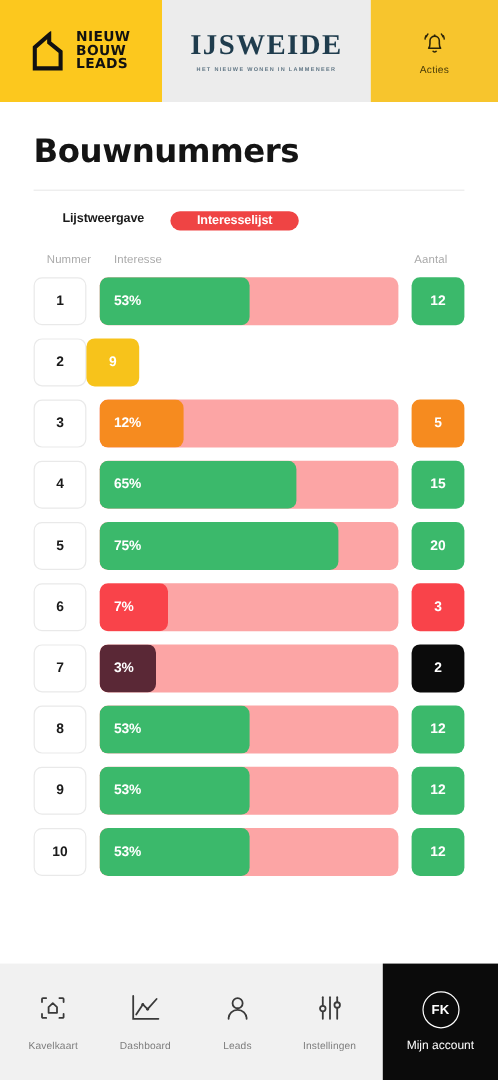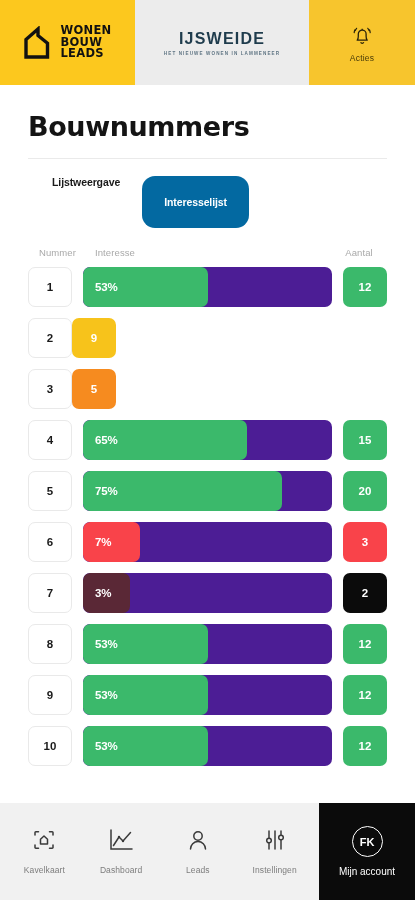--- a/index.html
+++ b/index.html
@@ -21,22 +21,22 @@
   .logo-words { display: flex; flex-direction: column; line-height: 1.02; }
   .logo-words span {
     font-weight: 900; font-size: 11.5px; letter-spacing: .3px; color: #111;
     font-family: "DejaVu Sans", sans-serif;
   }
   .hdr-brand {
     flex: 1; background: #ECECEC;
     display: flex; flex-direction: column; align-items: center; justify-content: center; gap: 3px;
   }
   .brand-name {
-    font-family: Liberation Sans, sans-serif;
-    font-weight: 900; font-size: 16px; letter-spacing: 1.2px; color: #1F3C4D;
+    font-family: Liberation Serif, serif;
+    font-weight: 900; font-size: 24px; letter-spacing: 1.2px; color: #1F3C4D;
   }
   .brand-tag {
     font-size: 4.6px; letter-spacing: 1.1px; color: #5E7483; font-weight: 700;
     text-transform: uppercase;
   }
   .hdr-actions {
     width: 106px; background: #F7C52D;
     display: flex; flex-direction: column; align-items: center; justify-content: center; gap: 4px;
   }
   .hdr-actions .label { font-size: 8.5px; color: #4a3c08; letter-spacing: .2px; }
@@ -49,22 +49,22 @@
   }
   .divider { height: 1px; background: #EAEAEA; margin: 0 28px; }
 
   
   .tabs { display: flex; align-items: flex-start; gap: 22px; padding: 17px 28px 13px 52px; }
   .tab-plain {
     font-size: 10.5px; font-weight: 700; color: #1a1a1a; letter-spacing: -.1px;
     cursor: pointer; background: none; border: 0; font-family: inherit;
   }
   .tab-pill {
-    background: #0369a1; color: #ffffff; border: 0; border-radius: 13px;
-    padding: 20px 22px; font-size: 10.5px; font-weight: 700; cursor: pointer;
+    background: #ef4444; color: #ffffff; border: 0; border-radius: 13px;
+    padding: 2px 22px; font-size: 10.5px; font-weight: 700; cursor: pointer;
     font-family: inherit; letter-spacing: -.1px;
   }
 
   
   .col-heads { display: flex; align-items: center; padding: 6px 28px 6px 28px; }
   .col-heads .ch { font-size: 9.5px; color: #A9A9A9; letter-spacing: .1px; }
   .ch-nummer { width: 59px; text-align: center; }
   .ch-interesse { flex: 1; padding-left: 8px; }
   .ch-aantal { width: 56px; text-align: center; }
 
@@ -72,21 +72,21 @@
   .row { display: flex; align-items: center; height: 45px; margin-bottom: 6px; }
   .num-cell {
     width: 44px; height: 40px; flex: 0 0 44px;
     border: 1px solid #E9E9E9; border-radius: 7px; background: #fff;
     display: flex; align-items: center; justify-content: center;
     font-size: 11.5px; font-weight: 700; color: #1a1a1a;
   }
   .bar-wrap { flex: 1; margin: 0 11px; }
   .track {
     position: relative; height: 40px; border-radius: 7px;
-    background: #4c1d95; overflow: hidden;
+    background: #fca5a5; overflow: hidden;
   }
   .fill {
     position: absolute; left: 0; top: 0; bottom: 0;
     border-radius: 7px; display: flex; align-items: center;
     padding-left: 12px;
   }
   .fill .pct { font-size: 11.5px; font-weight: 700; color: #ffffff; letter-spacing: -.1px; }
   .badge {
     width: 44px; height: 40px; flex: 0 0 44px; border-radius: 7px;
     display: flex; align-items: center; justify-content: center;
@@ -120,21 +120,21 @@
 
 <div class="app">
 
   <div class="header">
 
     <div class="hdr-logo">
       <svg class="house-mark" viewBox="0 0 30 34">
         <path d="M3 13.5 L15 3 L15 9.5 L24.5 17.2 L24.5 31 L3 31 Z" fill="none" stroke="#111" stroke-width="3.4" stroke-linejoin="miter"></path>
       </svg>
       <div class="logo-words">
-        <span>WONEN</span>
+        <span>NIEUW</span>
         <span>BOUW</span>
         <span>LEADS</span>
       </div>
     </div>
 
     <div class="hdr-brand">
       <div class="brand-name">IJSWEIDE</div>
       <div class="brand-tag">HET NIEUWE WONEN IN LAMMENEER</div>
     </div>
 
@@ -177,20 +177,27 @@
           </div>
         </div>
         <div class="badge" style="background: rgb(59, 185, 107); color: rgb(255, 255, 255);">12</div>
       </div>
       <div class="row">
         <div class="num-cell">2</div>
         <div class="badge" style="background: rgb(247, 195, 27); color: rgb(255, 255, 255);">9</div>
       </div>
       <div class="row">
         <div class="num-cell">3</div>
+        <div class="bar-wrap">
+          <div class="track">
+            <div class="fill" style="width: 28%; background: rgb(246, 139, 31);">
+              <span class="pct">12%</span>
+            </div>
+          </div>
+        </div>
         <div class="badge" style="background: rgb(246, 139, 31); color: rgb(255, 255, 255);">5</div>
       </div>
       <div class="row">
         <div class="num-cell">4</div>
         <div class="bar-wrap">
           <div class="track">
             <div class="fill" style="width: 66%; background: rgb(59, 185, 107);">
               <span class="pct">65%</span>
             </div>
           </div>

